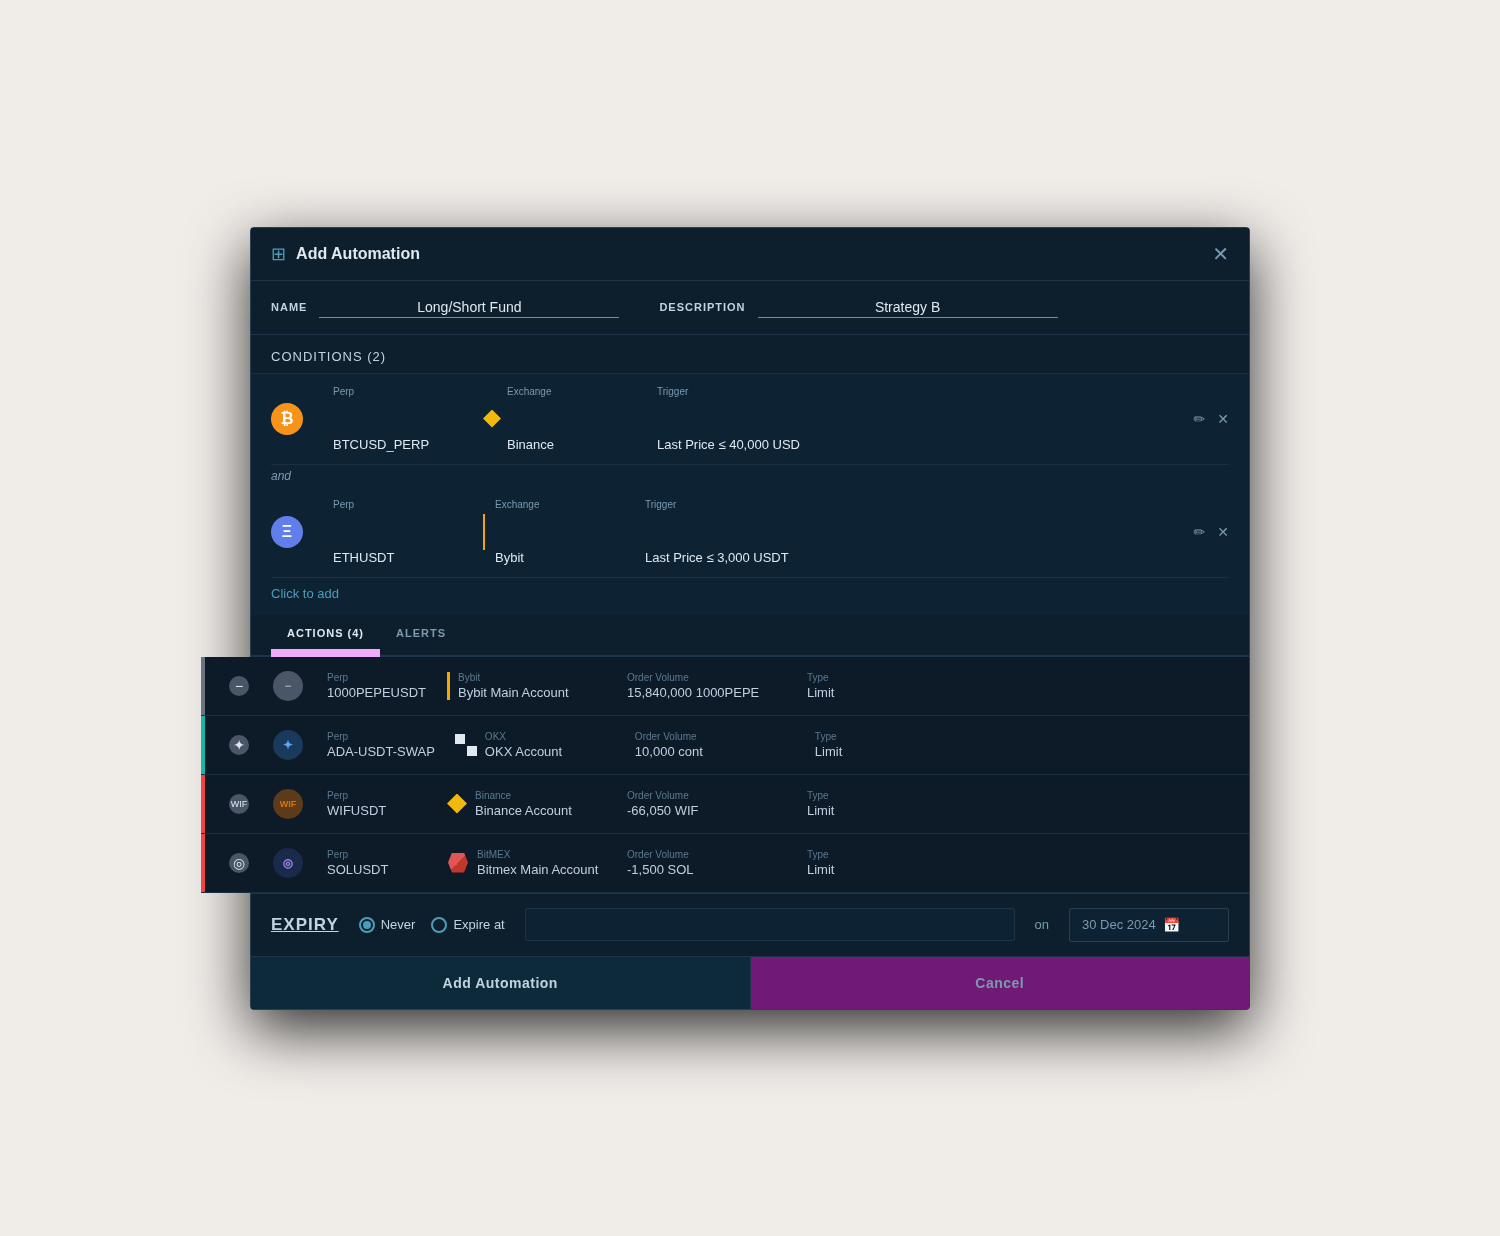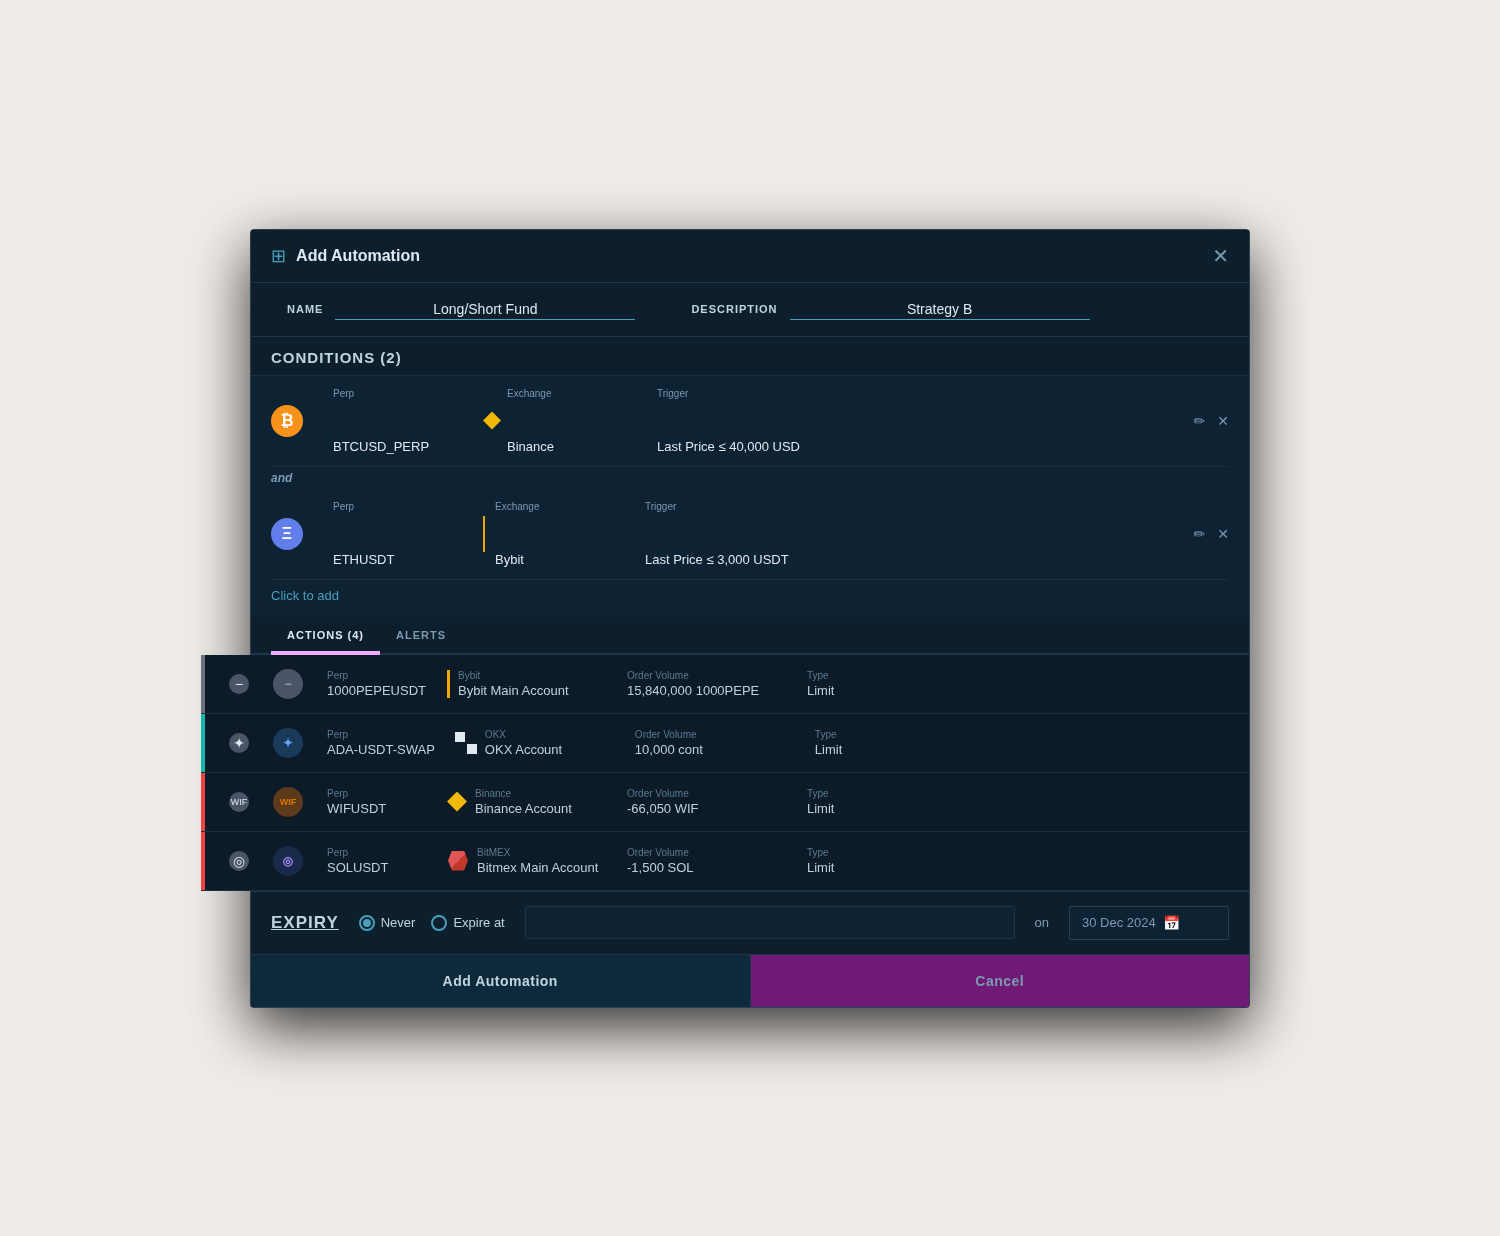--- a/index.html
+++ b/index.html
@@ -66,21 +66,20 @@
       align-items: center;
       padding: 16px 20px;
       gap: 40px;
       background: #0d1f2d;
       border-bottom: 1px solid #1e3448;
     }
     .field-group {
       display: flex;
       align-items: center;
       gap: 12px;
-      margin-left: 16px;
     }
     .field-label {
       color: #c0d4e0;
       font-size: 11px;
       font-weight: 700;
       letter-spacing: 1px;
     }
     .field-input {
       background: transparent;
       border: none;
@@ -95,22 +94,22 @@
       min-width: 300px;
       text-align: center;
     }
     .section-header {
       padding: 12px 20px 8px;
       background: #0d1f2d;
       border-bottom: 1px solid #1a3040;
     }
     .section-title {
       color: #c0d4e0;
-      font-size: 15px;
-      font-weight: 700;
+      font-size: 13px;
+      font-weight: 400;
       letter-spacing: 1px;
     }
     .conditions-section {
       background: #0d2233;
       padding: 0 20px 10px;
     }
     .condition-row {
       display: flex;
       align-items: center;
       padding: 12px 0;
@@ -179,21 +178,20 @@
       cursor: pointer;
       font-size: 14px;
       background: none;
       border: none;
     }
     .and-separator {
       color: #7a9ab0;
       font-size: 12px;
       padding: 4px 0;
       font-style: italic;
-      font-weight: bold;
     }
     .click-to-add {
       color: #4a9ebb;
       font-size: 13px;
       cursor: pointer;
       padding: 8px 0 4px;
     }
     .tabs-row {
       display: flex;
       gap: 0;
@@ -206,21 +204,21 @@
       font-size: 11px;
       font-weight: 700;
       letter-spacing: 1px;
       padding: 12px 16px 10px;
       cursor: pointer;
       border-bottom: 2px solid transparent;
       margin-bottom: -2px;
     }
     .tab-item.active {
       color: #e0e8f0;
-      border-bottom: 4px solid #f0abfc;
+      border-bottom: 8px solid #f0abfc;
     }
     .action-item {
       display: flex;
       align-items: center;
       padding: 14px 20px;
       gap: 24px;
       border-bottom: 1px solid #1a2f3f;
       position: relative;
     }
     .action-left-border {

